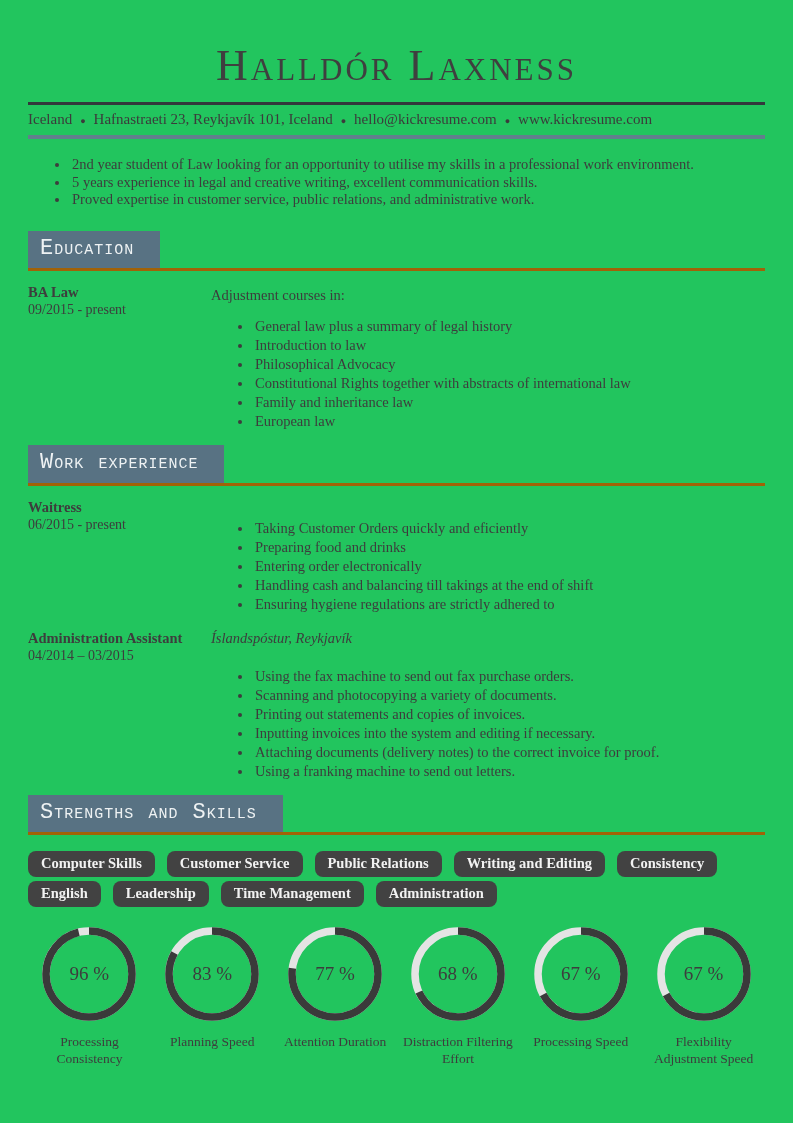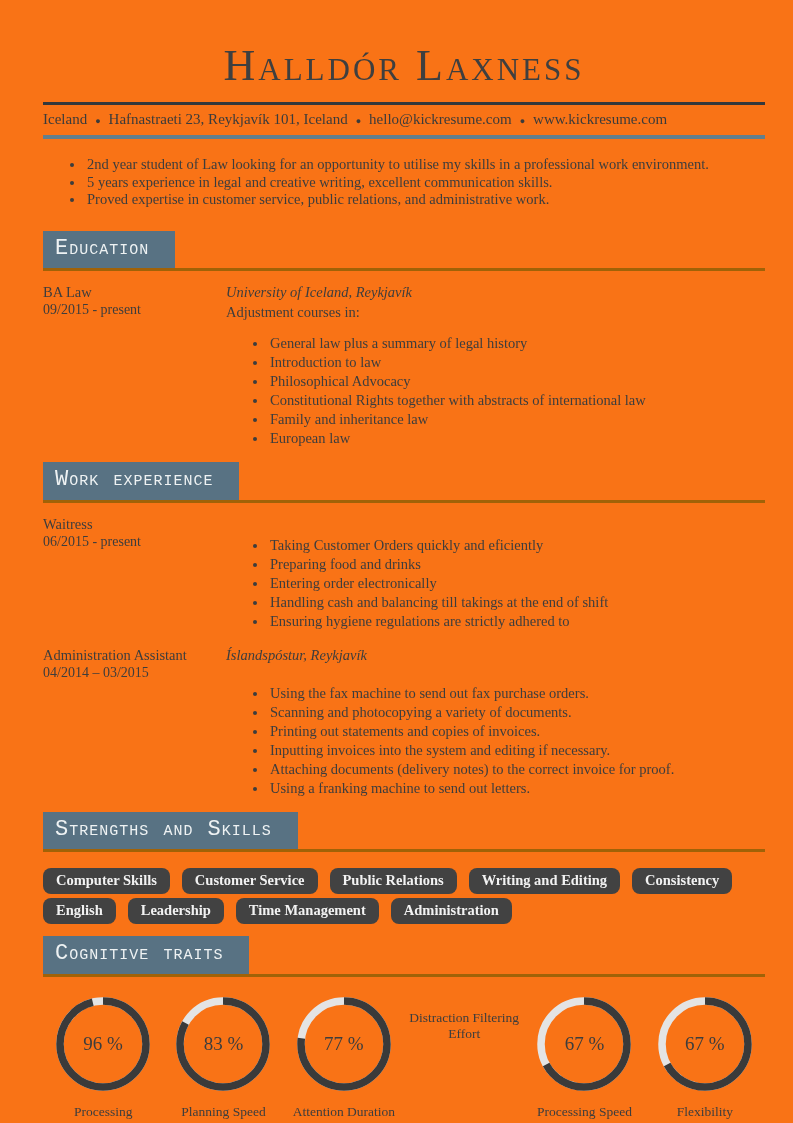--- a/index.html
+++ b/index.html
@@ -1,22 +1,21 @@
 <!DOCTYPE html>
 <html><head>
 <meta charset="utf-8">
 <style>
   * { margin:0; padding:0; box-sizing:border-box; }
   html,body { background:#ffffff; }
   .page {
     position:relative; width:793px; height:1123px; margin:0 auto;
-    background:#f97316; overflow:hidden;
+    background:#22c55e; overflow:hidden;
     font-family:"Liberation Serif","DejaVu Serif",serif;
     color:#3d3d3d;
-    padding-left:15px;
   }
   .content { margin:0 28px; }
 
   
   .name-title {
     margin-top:44px; text-align:center;
     font-variant:small-caps; font-size:44px; letter-spacing:3px;
     color:#3f3f3f; font-weight:normal; line-height:1.0;
   }
   .rule-dark { height:3px; background:#33383c; margin-top:14px; }
@@ -35,21 +34,21 @@
   .section-head { border-bottom:3px solid #a16207; line-height:0;font-family:Liberation Mono, monospace; }
   .section-label {
     display:inline-block; background:#587283; color:#eef2f3;
     font-variant:small-caps; font-size:22px; letter-spacing:1px;
     padding:4px 26px 6px 12px; line-height:1.25;
   }
 
   
   .entry-row { display:flex; align-items:flex-start; }
   .entry-left { width:183px; flex-shrink:0; }
-  .entry-title { font-size:14.5px; font-weight:normal; line-height:17px; }
+  .entry-title { font-size:14.5px; font-weight:bold; line-height:17px; }
   .entry-dates { font-size:14px; line-height:17px; }
   .entry-right { flex:1; }
   .entry-company { font-style:italic; font-size:14.5px; line-height:17px; }
   .entry-intro { font-size:14.5px; line-height:19px; margin-top:2px; }
   .entry-bullets { margin:12px 0 0 0; padding-left:42px; list-style:disc outside; }
   .entry-bullets li { font-size:14.5px; line-height:19px; padding-left:2px; }
   .edu-section .section-head { margin-top:22px; }
   .edu-entries { margin-top:13px; }
   .work-section .section-head { margin-top:14px; }
   .work-entries { margin-top:13px; }
@@ -112,21 +111,20 @@
       <div class="section-head">
         <span class="section-label">Education</span>
       </div>
       <div class="edu-entries">
           <div class="entry-row education-entry">
             <div class="entry-left">
               <div class="entry-title">BA Law</div>
               <div class="entry-dates">09/2015 - present</div>
             </div>
             <div class="entry-right">
-              <div class="entry-company">University of Iceland, Reykjavík</div>
               <div class="entry-intro">Adjustment courses in:</div>
               <ul class="entry-bullets">
                 <li>General law plus a summary of legal history</li>
                 <li>Introduction to law</li>
                 <li>Philosophical Advocacy</li>
                 <li>Constitutional Rights together with abstracts of international law</li>
                 <li>Family and inheritance law</li>
                 <li>European law</li>
               </ul>
             </div>
@@ -185,23 +183,20 @@
           <span class="skill-pill">Writing and Editing</span>
           <span class="skill-pill">Consistency</span>
           <span class="skill-pill">English</span>
           <span class="skill-pill">Leadership</span>
           <span class="skill-pill">Time Management</span>
           <span class="skill-pill">Administration</span>
         </div>
     </div>
 
     <div class="traits-section">
-      <div class="section-head">
-        <span class="section-label">Cognitive traits</span>
-      </div>
       <div class="traits-grid">
           <div class="trait">
             <div class="ring-wrap"><svg width="94" height="94" viewBox="0 0 94 94">
                 <circle class="ring-bg" cx="47" cy="47" r="43"></circle>
                 <circle class="ring-fg" cx="47" cy="47" r="43" stroke-dasharray="259.36988948037333 270.1769682087222" transform="rotate(-90 47 47)"></circle>
               </svg><div class="ring-text">96 %</div></div>
             <div class="trait-label">Processing Consistency</div>
           </div>
           <div class="trait">
             <div class="ring-wrap"><svg width="94" height="94" viewBox="0 0 94 94">
@@ -211,20 +206,24 @@
             <div class="trait-label">Planning Speed</div>
           </div>
           <div class="trait">
             <div class="ring-wrap"><svg width="94" height="94" viewBox="0 0 94 94">
                 <circle class="ring-bg" cx="47" cy="47" r="43"></circle>
                 <circle class="ring-fg" cx="47" cy="47" r="43" stroke-dasharray="208.03626552071609 270.1769682087222" transform="rotate(-90 47 47)"></circle>
               </svg><div class="ring-text">77 %</div></div>
             <div class="trait-label">Attention Duration</div>
           </div>
           <div class="trait">
+            <div class="ring-wrap"><svg width="94" height="94" viewBox="0 0 94 94">
+                <circle class="ring-bg" cx="47" cy="47" r="43"></circle>
+                <circle class="ring-fg" cx="47" cy="47" r="43" stroke-dasharray="183.7203383819311 270.1769682087222" transform="rotate(-90 47 47)"></circle>
+              </svg><div class="ring-text">68 %</div></div>
             <div class="trait-label">Distraction Filtering Effort</div>
           </div>
           <div class="trait">
             <div class="ring-wrap"><svg width="94" height="94" viewBox="0 0 94 94">
                 <circle class="ring-bg" cx="47" cy="47" r="43"></circle>
                 <circle class="ring-fg" cx="47" cy="47" r="43" stroke-dasharray="181.01856869984388 270.1769682087222" transform="rotate(-90 47 47)"></circle>
               </svg><div class="ring-text">67 %</div></div>
             <div class="trait-label">Processing Speed</div>
           </div>
           <div class="trait">

